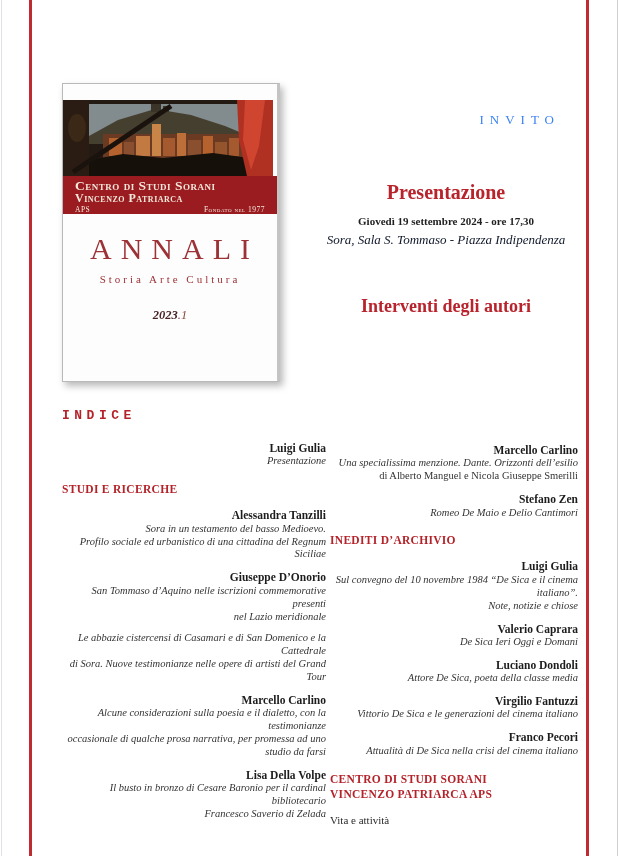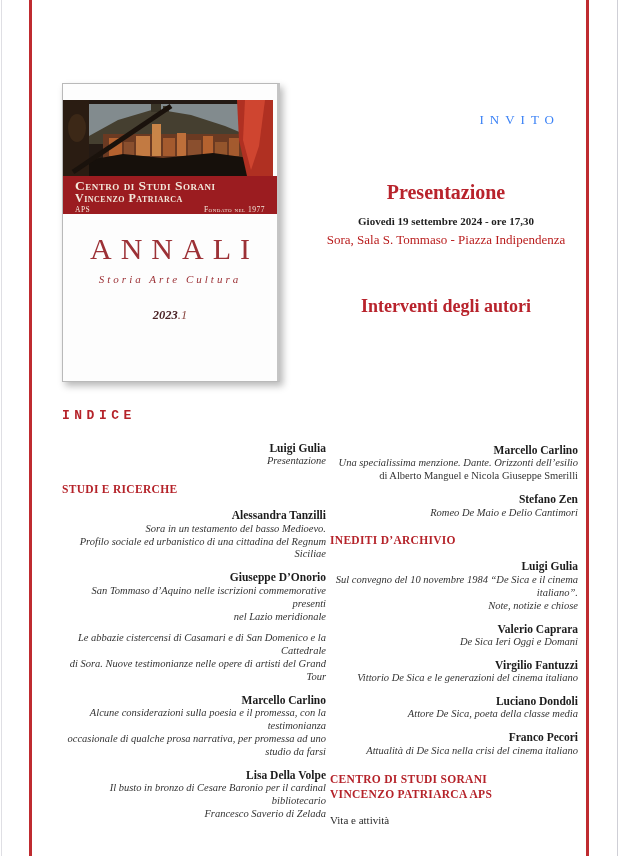--- a/index.html
+++ b/index.html
@@ -30,41 +30,41 @@
     height:38px;background:#9b1c20;color:#f3e9dc;
     padding:3px 0 0 12px;box-sizing:border-box;position:relative;
   }
   .band .l1{font-variant:small-caps;font-size:13.5px;letter-spacing:0.5px;line-height:13px;font-weight:bold;}
   .band .l2{font-variant:small-caps;font-size:12px;letter-spacing:0.5px;line-height:12px;font-weight:bold;}
   .band .row{display:flex;justify-content:space-between;padding-right:12px;margin-top:1px;}
   .band .aps{font-size:7.5px;letter-spacing:0.5px;}
   .band .founded{font-variant:small-caps;font-size:7.5px;letter-spacing:0.5px;padding-left:48px;}
   .book .cover-body{text-align:center;}
   .cover-title{margin-top:18px;font-size:30px;letter-spacing:9px;color:#9c3136;text-indent:9px;}
-  .cover-subtitle{margin-top:7px;font-style:italic;font-size:11px;letter-spacing:3px;color:#9c3136;}
+  .cover-subtitle{margin-top:7px;font-size:11px;letter-spacing:3px;color:#9c3136;}
   .cover-edition{margin-top:23px;font-size:12.5px;color:#4a2225;font-style:italic;}
   .cover-edition .yr{font-weight:bold;}
   .cover-edition .iss{color:#8c4a44;}
 
   
   .invito{
     position:absolute;left:330px;top:112px;width:230px;text-align:right;
     font-size:13px;letter-spacing:6px;color:#3b82f6;
   }
   .presentazione{
     position:absolute;left:328px;top:181px;width:236px;text-align:center;
     font-weight:bold;font-size:20px;color:#b8232c;
   }
   .event-date{
     position:absolute;left:322px;top:215px;width:248px;text-align:center;
     font-weight:bold;font-size:11px;color:#1f1f1f;
   }
   .event-location{
     position:absolute;left:318px;top:232px;width:256px;text-align:center;
-    font-size:13px;color:#b91c1c;
+    font-size:13px;color:#0f172a;font-style:italic;
   }
   .interventi{
     position:absolute;left:328px;top:296px;width:236px;text-align:center;
     font-weight:bold;font-size:18px;color:#b8232c;
   }
 
   
   .indice-title{
     position:absolute;left:62px;top:408px;
     font-weight:bold;font-size:13px;letter-spacing:4.5px;color:#b5232a;font-family:Liberation Mono, monospace;
@@ -157,21 +157,21 @@
       <div class="name">Giuseppe D’Onorio</div>
       <div class="line i">San Tommaso d’Aquino nelle iscrizioni commemorative presenti</div>
       <div class="line i">nel Lazio meridionale</div>
     </div>
     <div class="entry">
       <div class="line i">Le abbazie cistercensi di Casamari e di San Domenico e la Cattedrale</div>
       <div class="line i">di Sora. Nuove testimonianze nelle opere di artisti del Grand Tour</div>
     </div>
     <div class="entry">
       <div class="name">Marcello Carlino</div>
-      <div class="line i">Alcune considerazioni sulla poesia e il promessa, con la testimonianza</div>
+      <div class="line i">Alcune considerazioni sulla poesia e il dialetto, con la testimonianze</div>
       <div class="line i">occasionale di qualche prosa narrativa, per promessa ad uno studio da farsi</div>
     </div>
     <div class="entry">
       <div class="name">Lisa Della Volpe</div>
       <div class="line i">Il busto in bronzo di Cesare Baronio per il cardinal bibliotecario</div>
       <div class="line i">Francesco Saverio di Zelada</div>
     </div>
   </div>
 <div class="col col-right">
     <div class="entry">
@@ -189,26 +189,26 @@
     <div class="entry">
       <div class="name">Luigi Gulia</div>
       <div class="line i">Sul convegno del 10 novembre 1984 “De Sica e il cinema italiano”.</div>
       <div class="line i">Note, notizie e chiose</div>
     </div>
     <div class="entry">
       <div class="name">Valerio Caprara</div>
       <div class="line i">De Sica Ieri Oggi e Domani</div>
     </div>
     <div class="entry">
+      <div class="name">Luciano Dondoli</div>
+      <div class="line i">Attore De Sica, poeta della classe media</div>
+    </div>
+    <div class="entry">
       <div class="name">Virgilio Fantuzzi</div>
       <div class="line i">Vittorio De Sica e le generazioni del cinema italiano</div>
-    </div>
-    <div class="entry">
-      <div class="name">Luciano Dondoli</div>
-      <div class="line i">Attore De Sica, poeta della classe media</div>
     </div>
     <div class="entry">
       <div class="name">Franco Pecori</div>
       <div class="line i">Attualità di De Sica nella crisi del cinema italiano</div>
     </div>
     <div class="section-header">
       <div>CENTRO DI STUDI SORANI</div>
       <div>VINCENZO PATRIARCA APS</div>
     </div>
     <div class="plain-text">Vita e attività</div>

